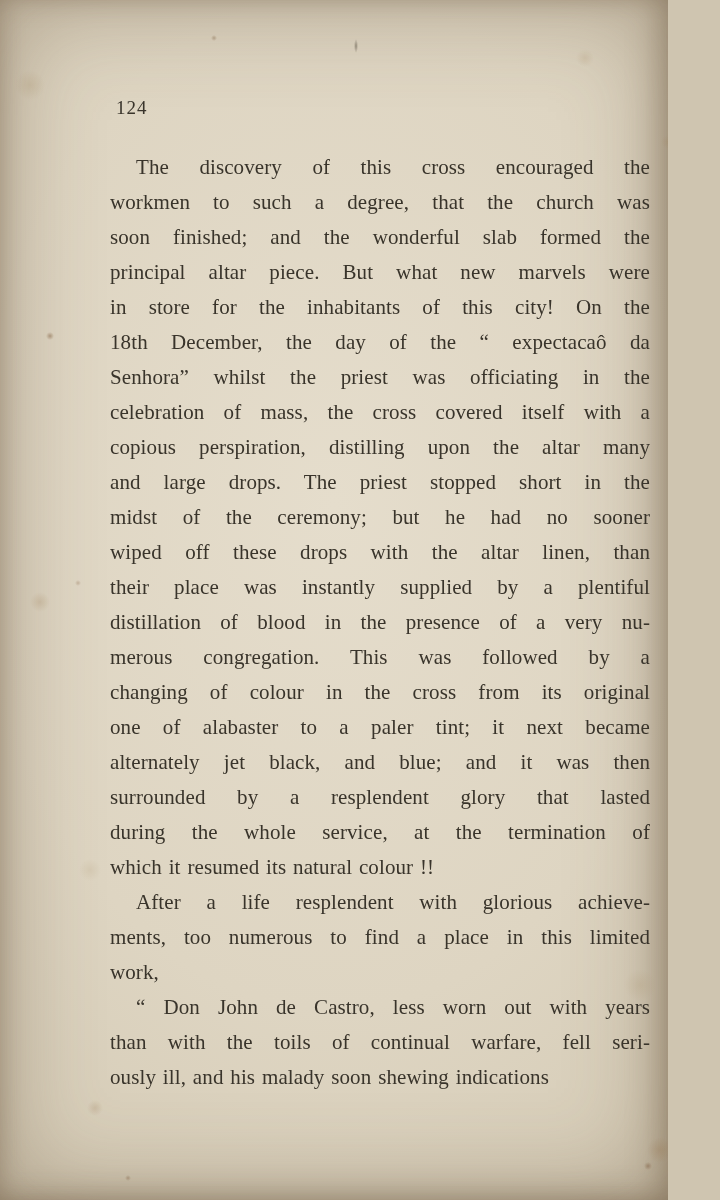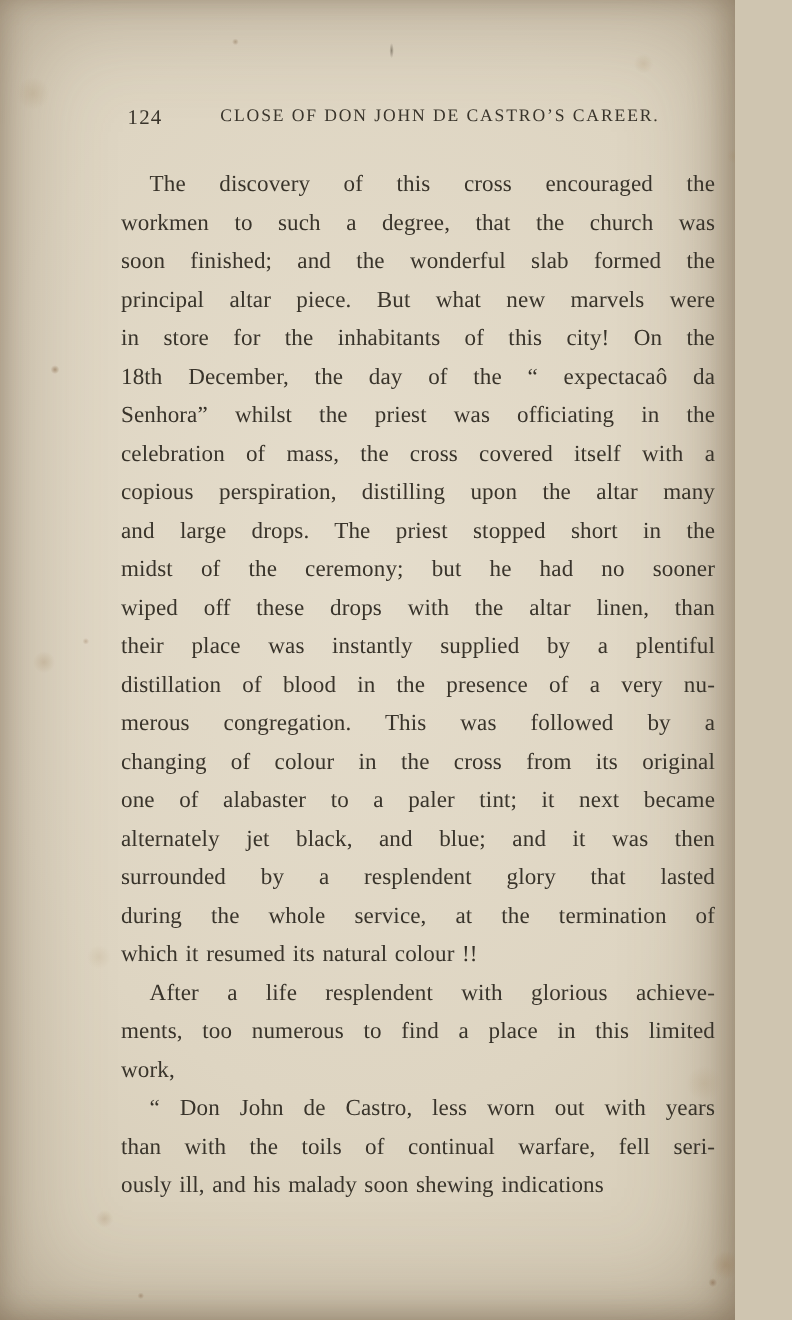--- a/index.html
+++ b/index.html
@@ -89,21 +89,20 @@
   }
 </style>
 </head>
 <body>
 
 <div class="page">
   <div class="texture"></div>
 
   <div class="header">
     <span class="page-number">124</span>
-    <div class="running-header">CLOSE OF DON JOHN DE CASTRO’S CAREER.</div>
   </div>
 
   <div class="page-text">
 
   <div class="para">
         <div class="line">The discovery of this cross encouraged the</div>
         <div class="line">workmen to such a degree, that the church was</div>
         <div class="line">soon finished; and the wonderful slab formed the</div>
         <div class="line">principal altar piece. But what new marvels were</div>
         <div class="line">in store for the inhabitants of this city! On the</div>

